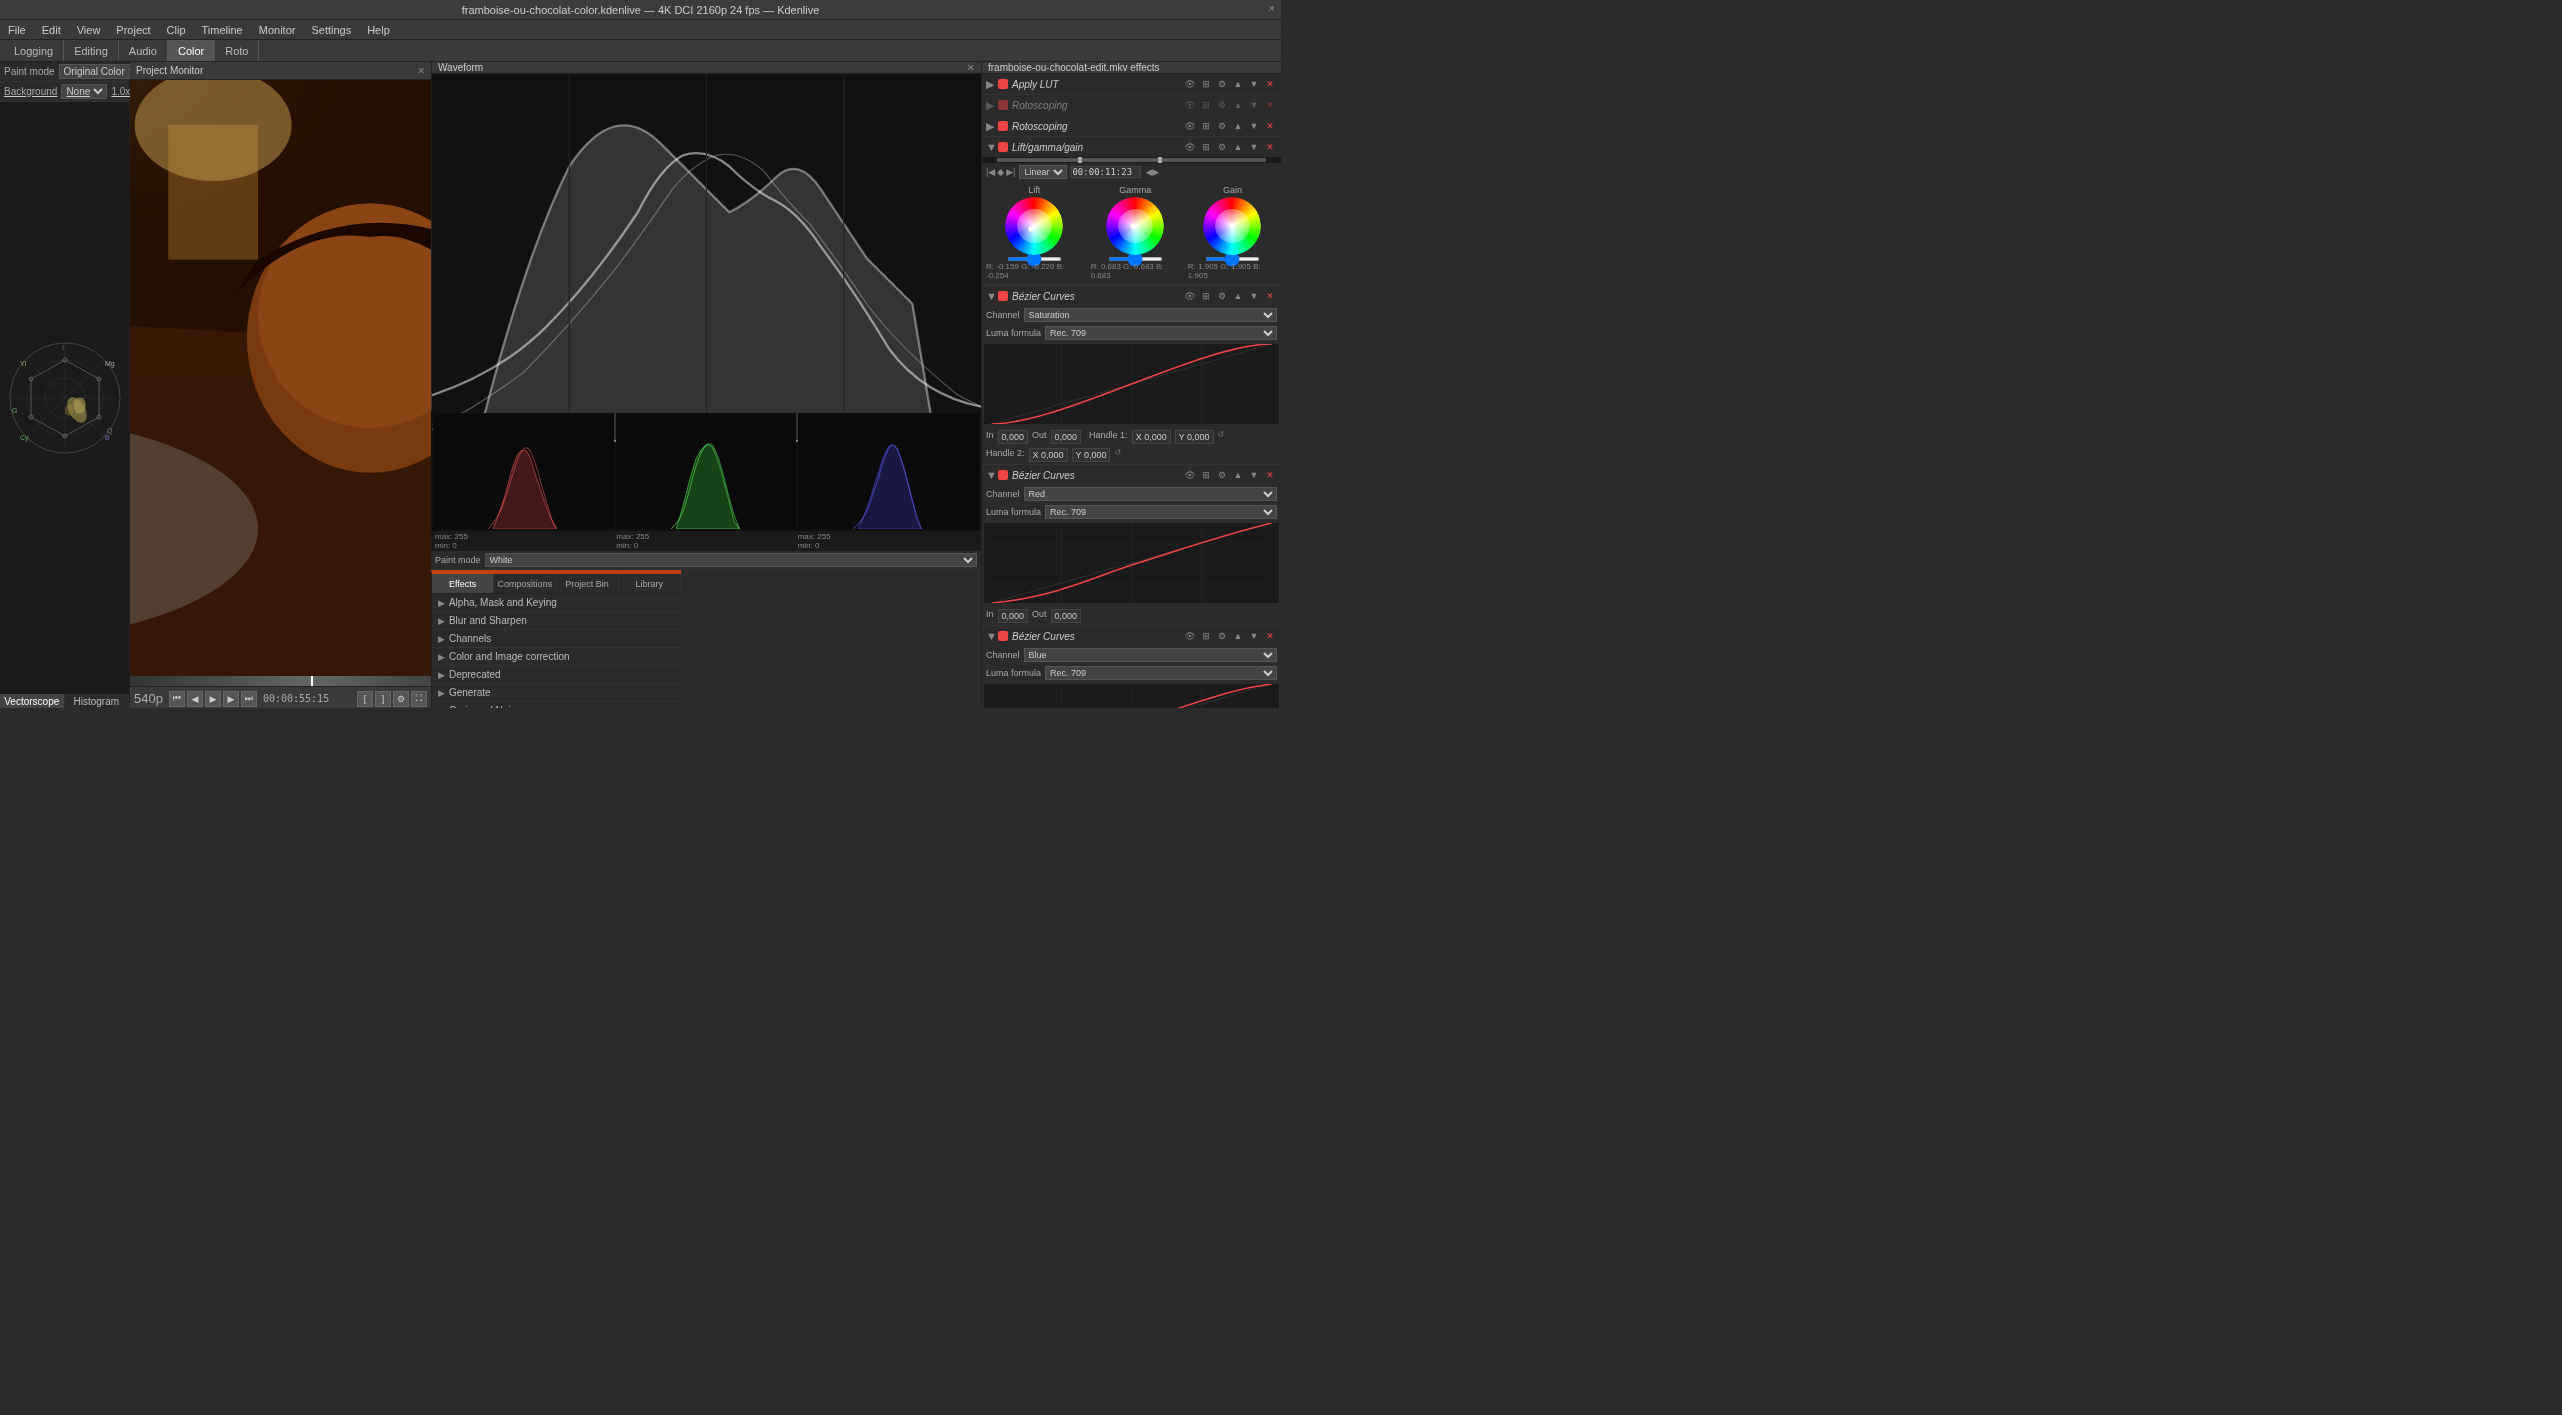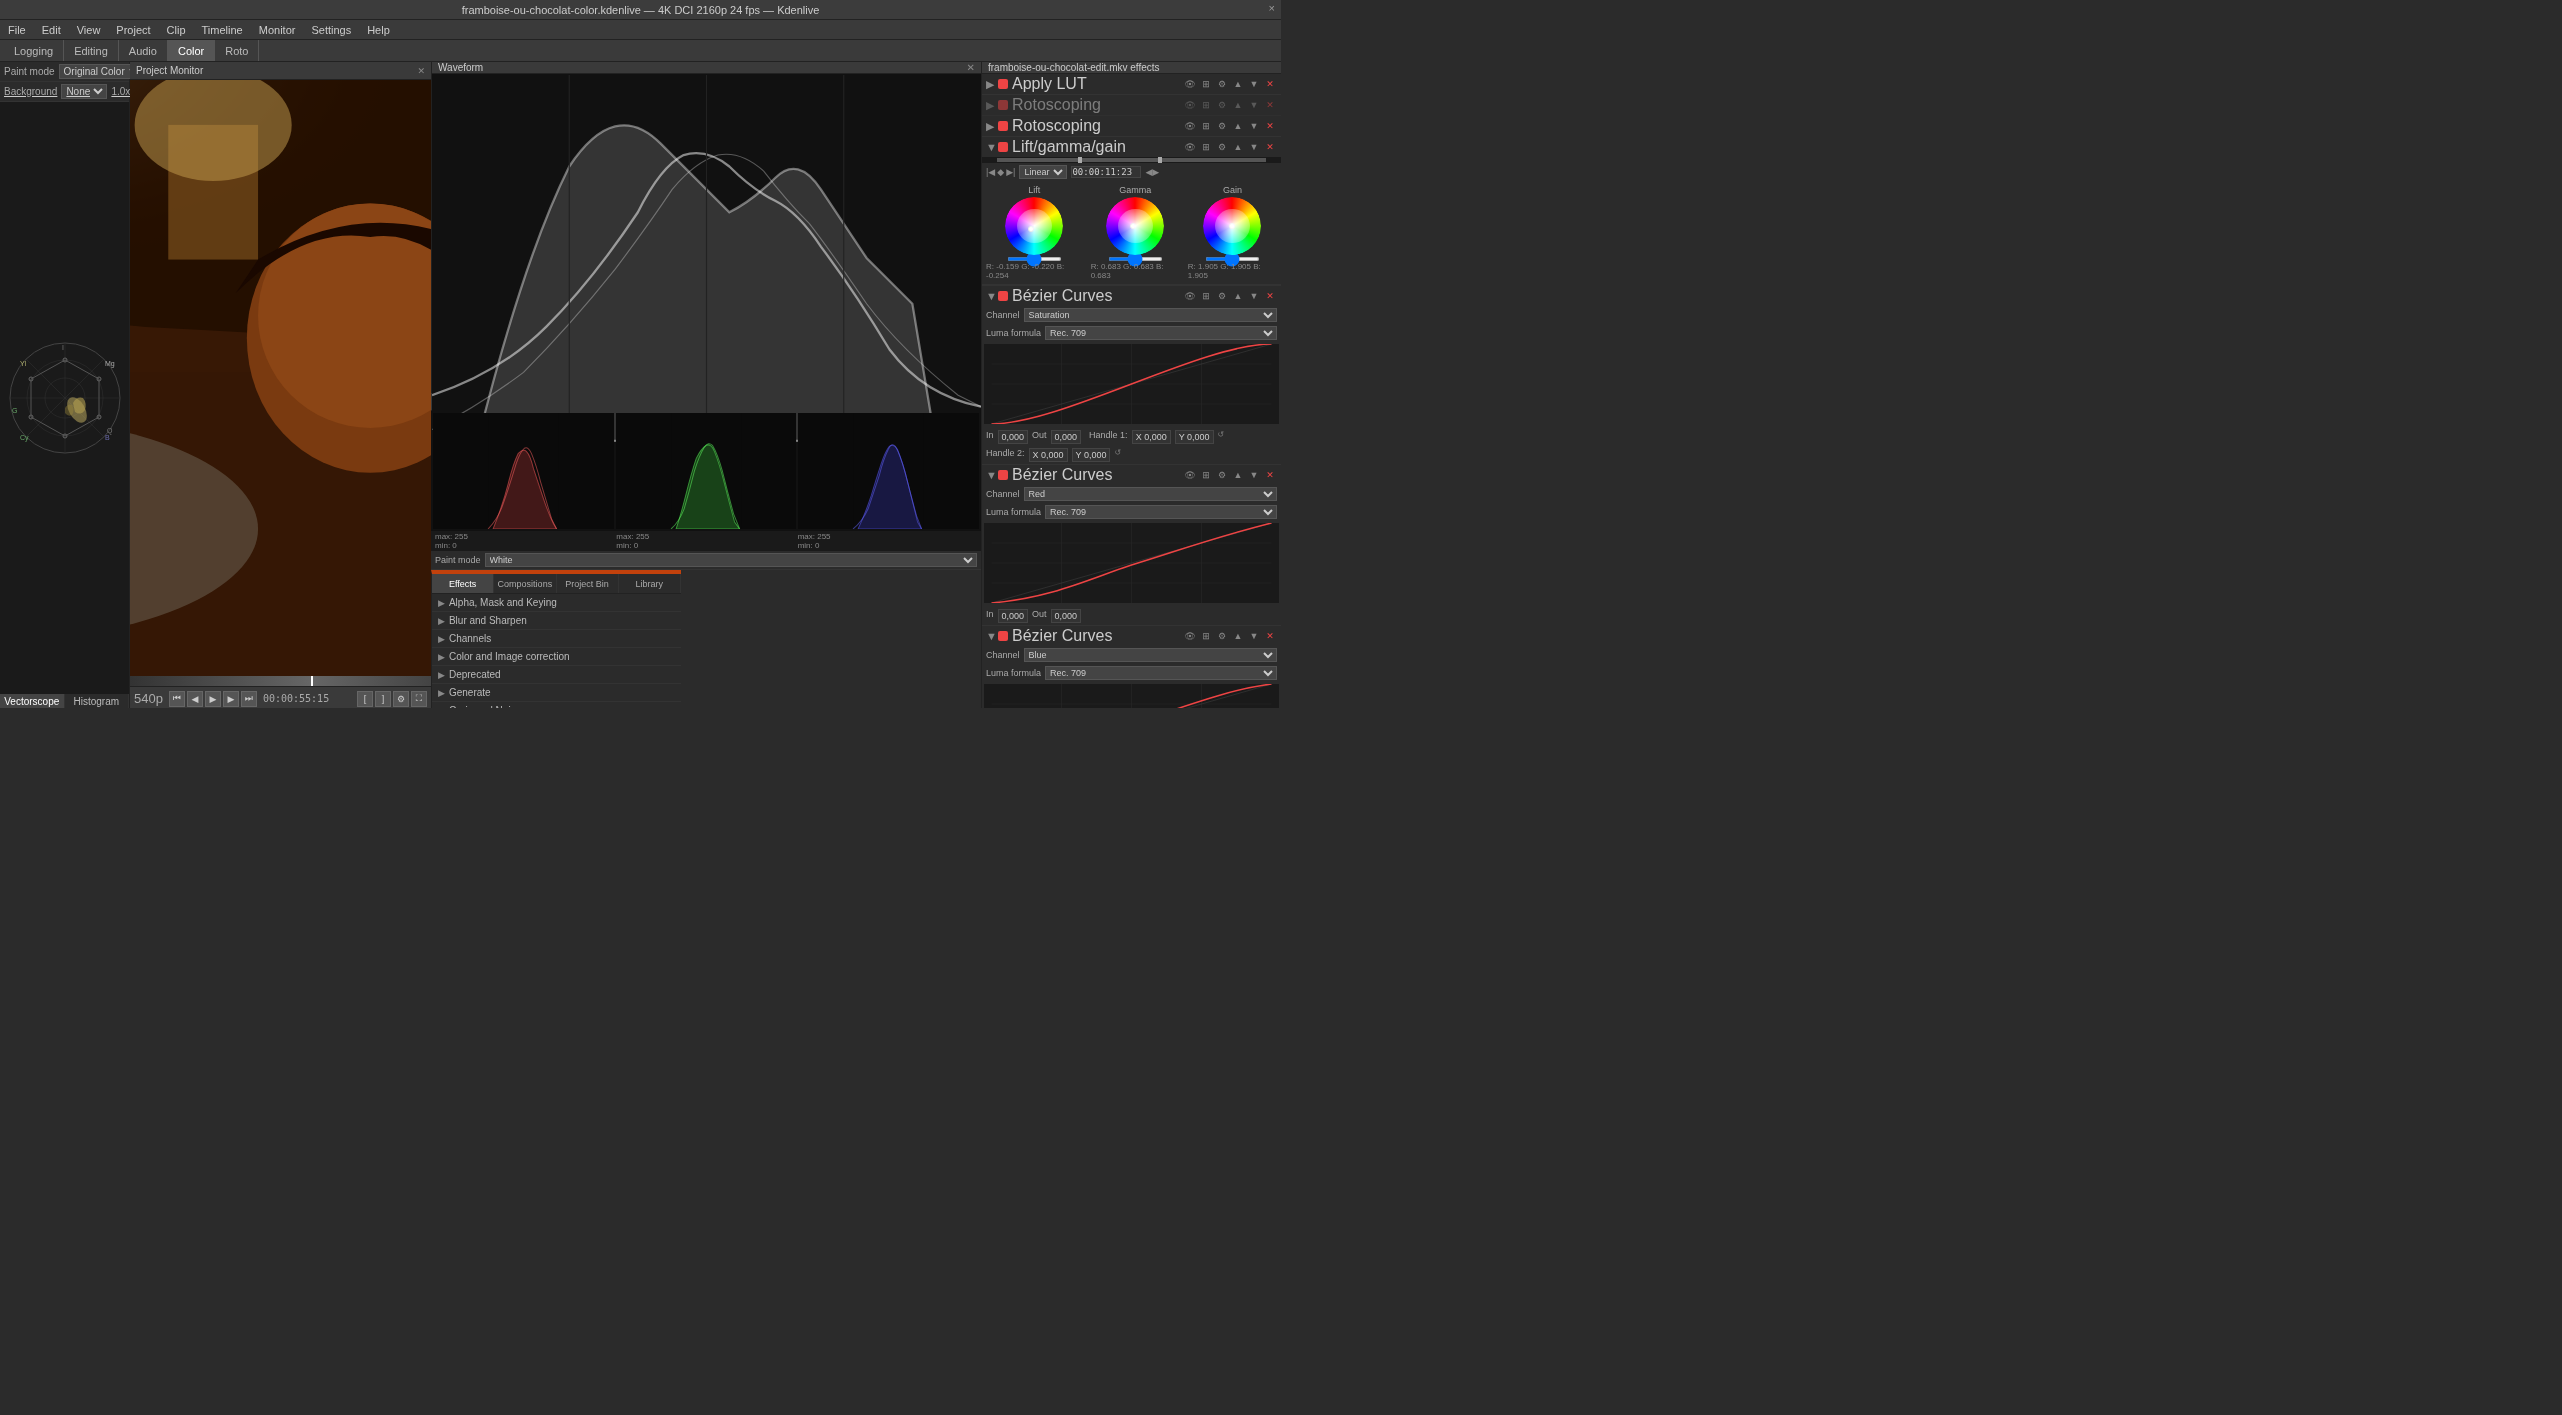--- a/index.html
+++ b/index.html
@@ -257,22 +257,23 @@
     }
     .effect-color-dot {
       width: 10px;
       height: 10px;
       border-radius: 2px;
       margin-right: 4px;
       flex-shrink: 0;
     }
     .effect-name {
       flex: 1;
-      font-size: 16px;
+      font-size: 10px;
       color: #ccc;
+      font-style: italic;
     }
     .effect-icons {
       display: flex;
       gap: 2px;
     }
     .effect-icon-btn {
       width: 14px;
       height: 14px;
       color: #888;
       font-size: 9px;

